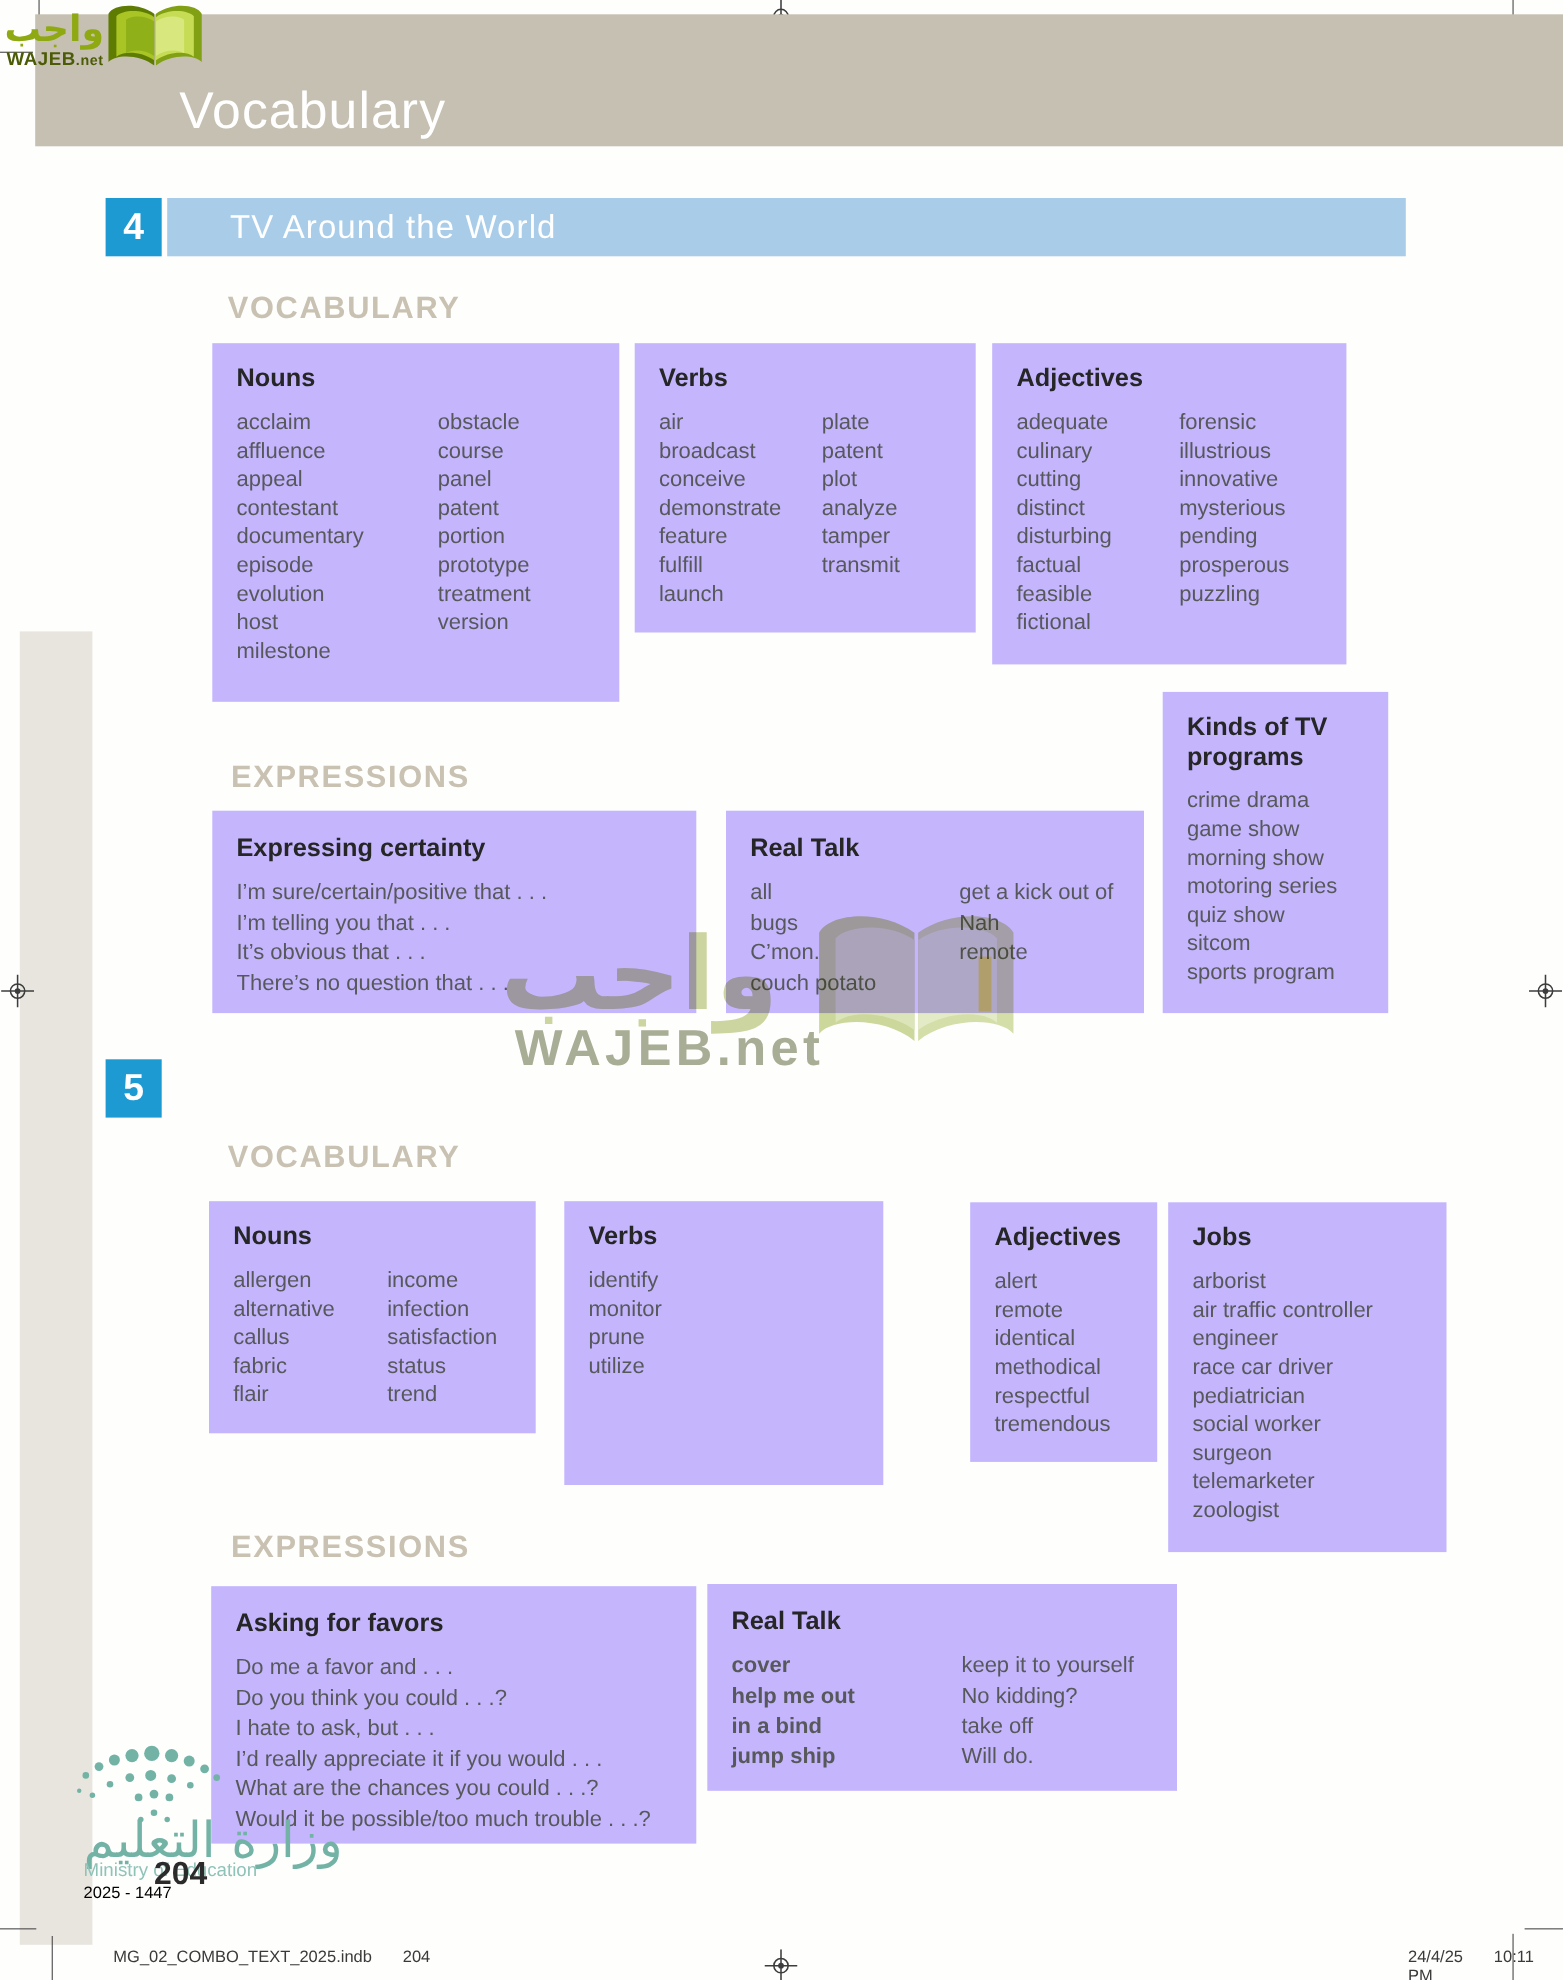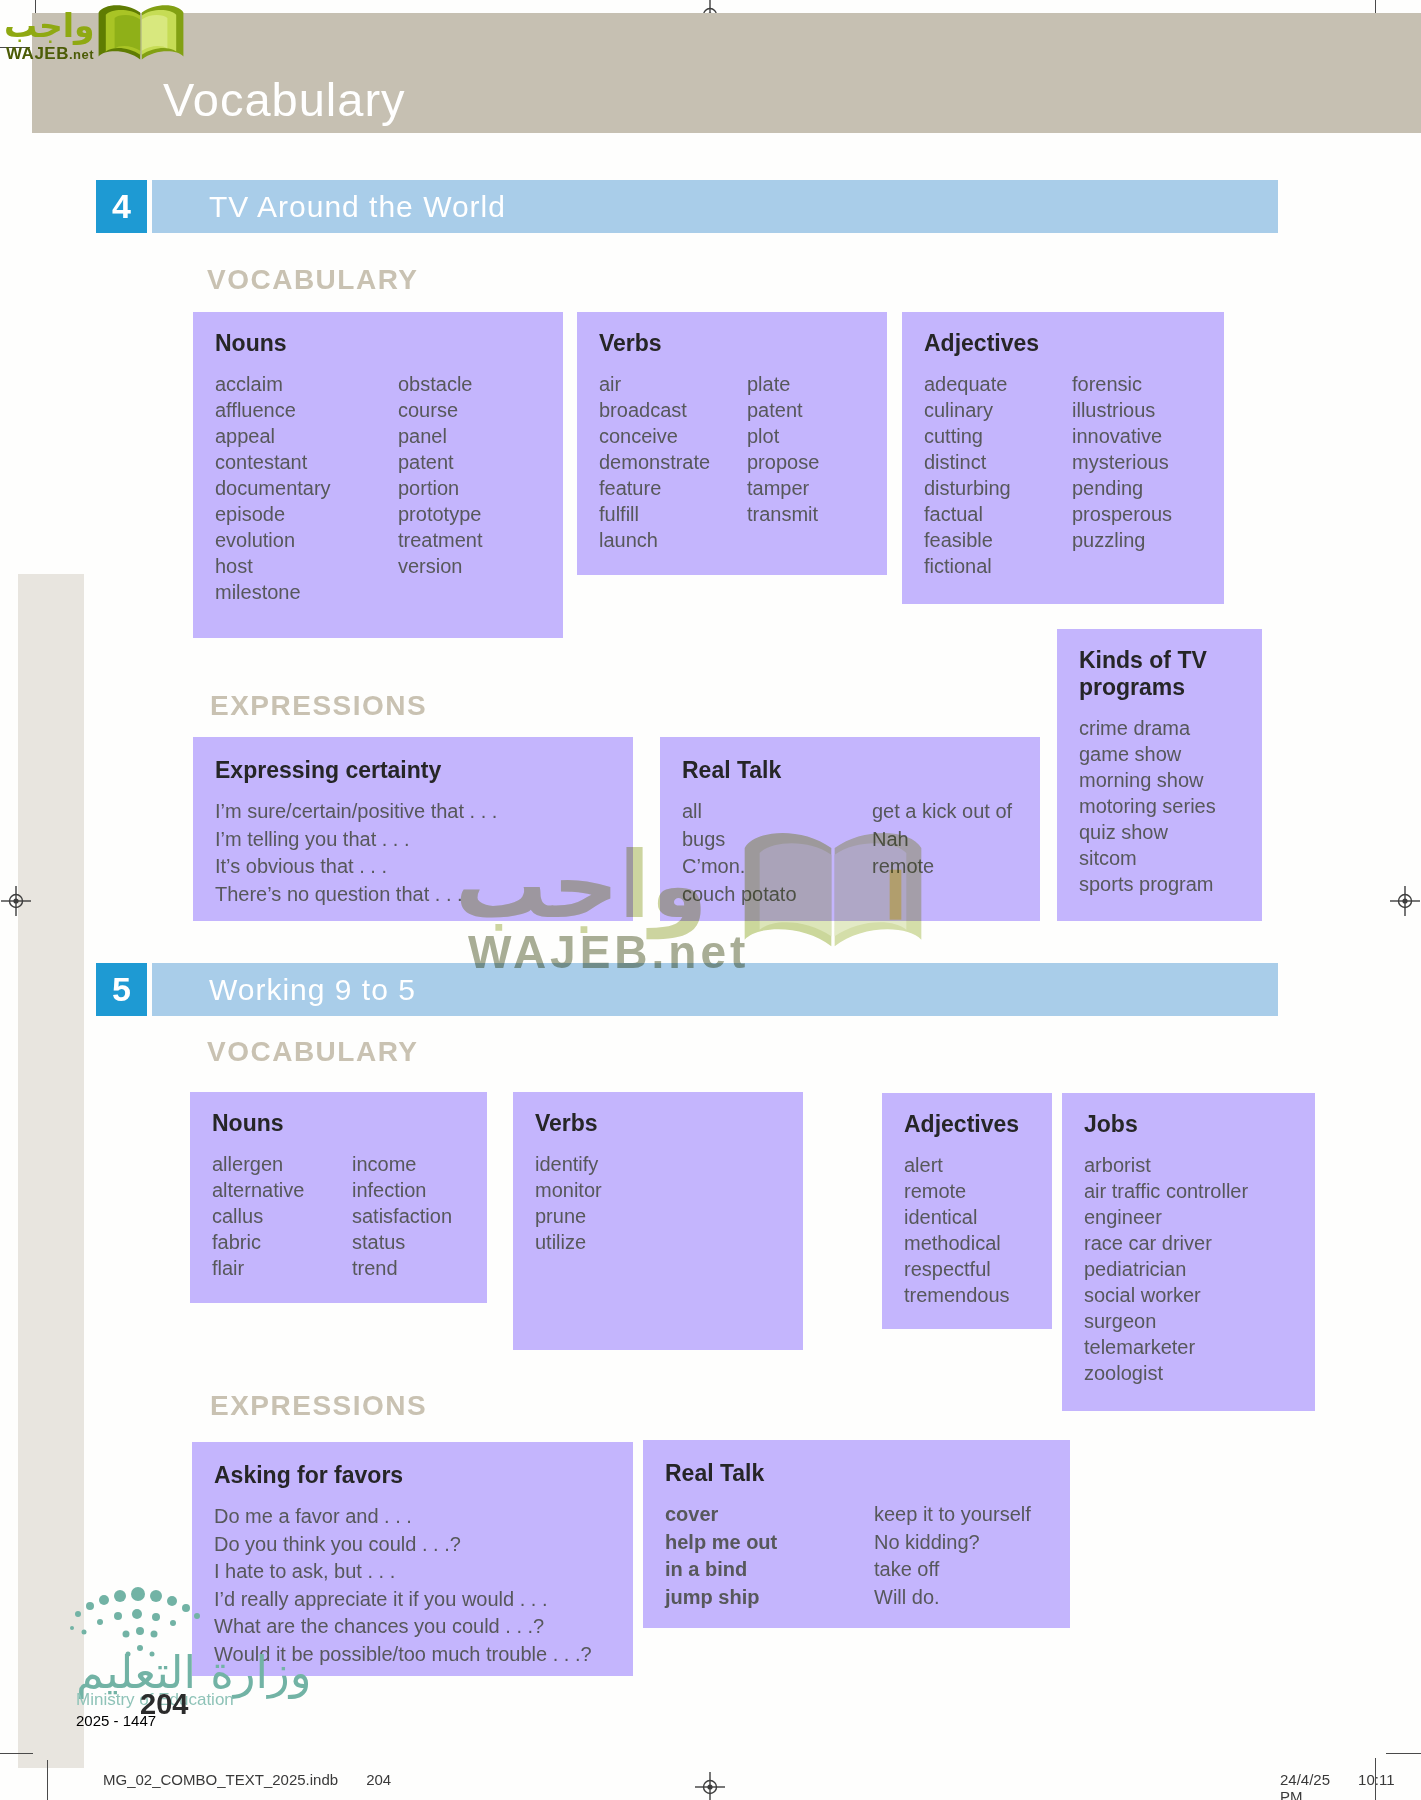--- a/index.html
+++ b/index.html
@@ -160,21 +160,21 @@
           <div class="word">conceive</div>
           <div class="word">demonstrate</div>
           <div class="word">feature</div>
           <div class="word">fulfill</div>
           <div class="word">launch</div>
         </div>
         <div>
           <div class="word">plate</div>
           <div class="word">patent</div>
           <div class="word">plot</div>
-          <div class="word">propose</div>
+          <div class="word">analyze</div>
           <div class="word">tamper</div>
           <div class="word">transmit</div>
         </div>
       </div>
   </div>
 
   <div class="abs vbox adj4" style="left:902px;top:312px;width:322px;height:292px">
     <div class="vbox-title">Adjectives</div>
     <div class="cols">
         <div class="col1">
@@ -246,23 +246,20 @@
   <div class="abs wm wm-site">WAJEB.net</div>
   <svg class="abs wm" style="left:733px;top:798px" width="200" height="190" viewBox="0 0 120 80">
     <path d="M59 13 C41 0 13 2 7 13 L7 68 C15 59 43 59 59 72 Z" fill="#ccd89c"></path>
     <path d="M61 13 C79 0 107 2 113 13 L113 68 C105 59 77 59 61 72 Z" fill="#d5dfaa"></path>
     <path d="M59 17 C45 7 22 9 16 16 L16 62 C24 55 45 56 59 66 Z" fill="#dde6bb"></path>
     <path d="M61 17 C75 7 98 9 104 16 L104 62 C96 55 75 56 61 66 Z" fill="#e4ebc8"></path>
     <rect x="94" y="26" width="7" height="30" fill="#e7df6e"></rect>
   </svg>
 
   <div class="abs sec-num" style="left:96px;top:963px">5</div>
-  <div class="abs sec-bar" style="left:152px;top:963px">
-    <div class="sec-title">Working 9 to 5</div>
-  </div>
 
   <div class="abs kicker" style="left:207px;top:1036px">VOCABULARY</div>
 
   <div class="abs vbox nouns5" style="left:190px;top:1092px;width:297px;height:211px">
     <div class="vbox-title">Nouns</div>
     <div class="cols">
         <div class="col1">
           <div class="word">allergen</div>
           <div class="word">alternative</div>
           <div class="word">callus</div>

